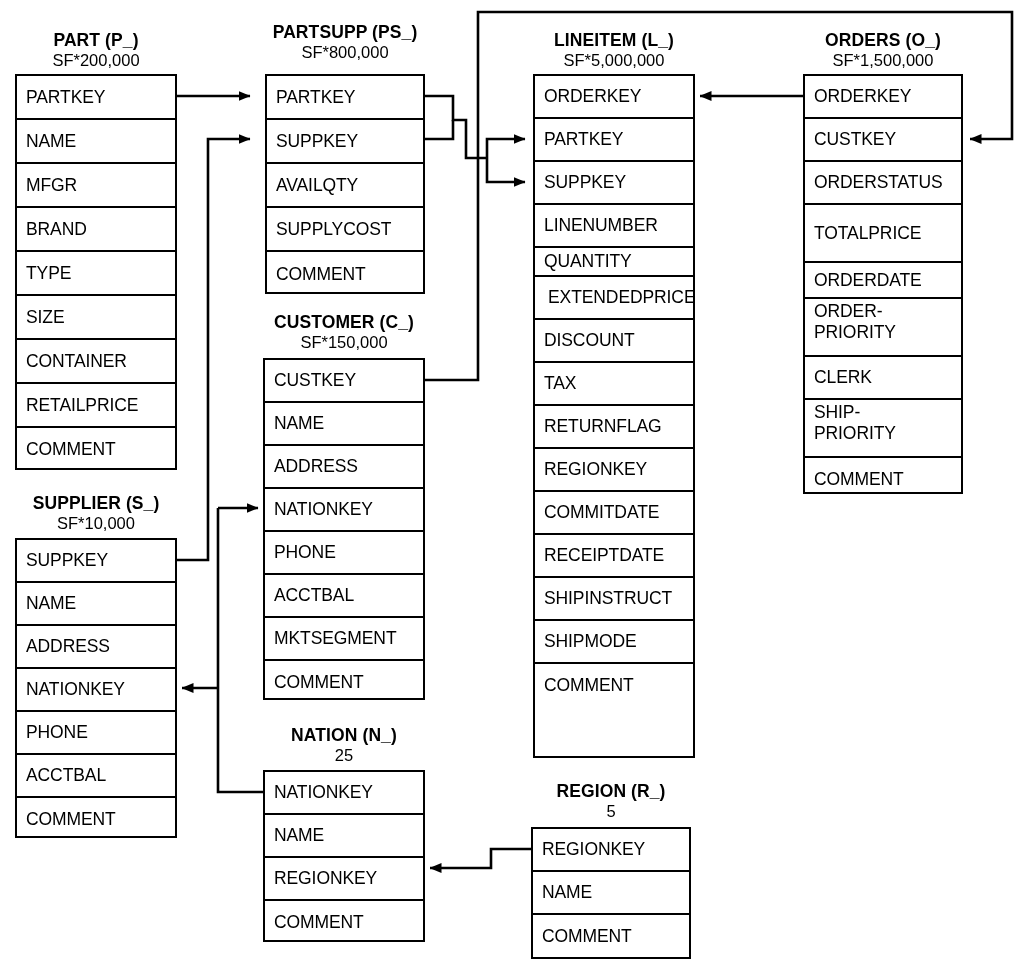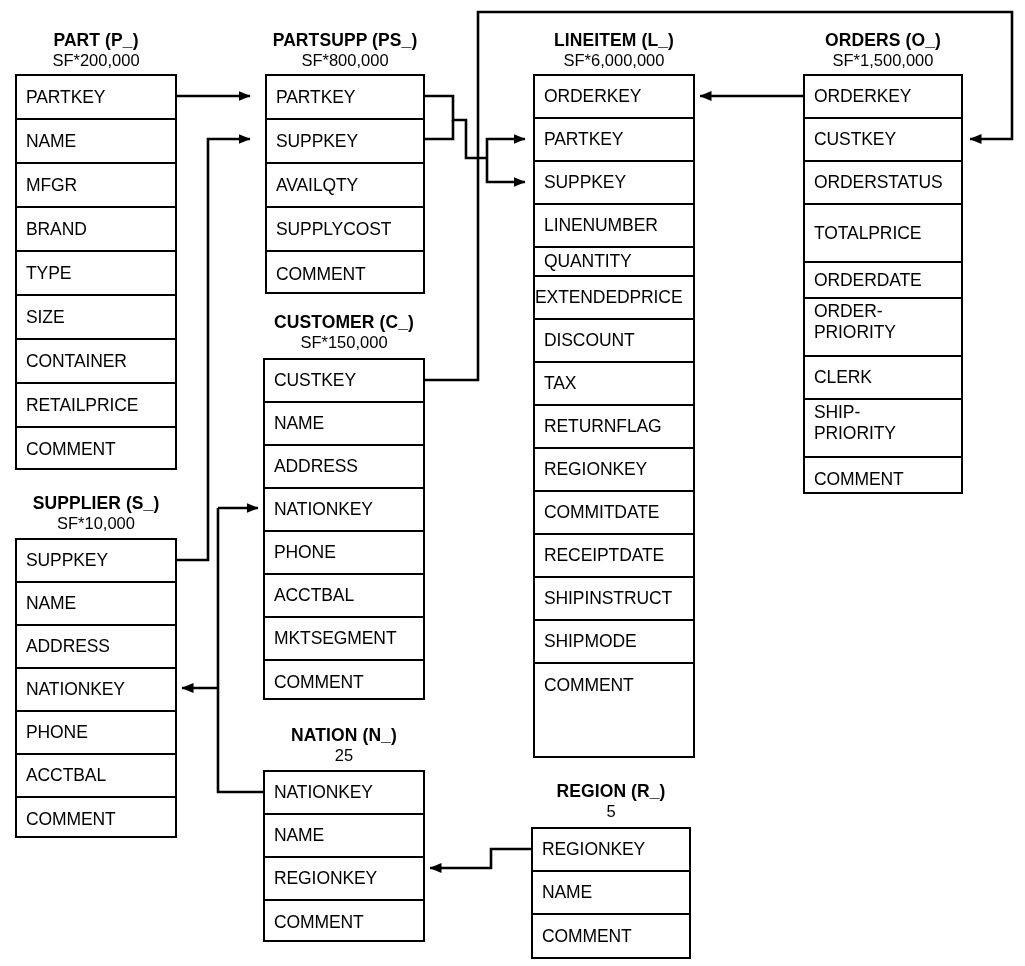--- a/index.html
+++ b/index.html
@@ -113,43 +113,43 @@
     <div class="attr" style="height:44px">NAME</div>
     <div class="attr" style="height:44px">MFGR</div>
     <div class="attr" style="height:44px">BRAND</div>
     <div class="attr" style="height:44px">TYPE</div>
     <div class="attr" style="height:44px">SIZE</div>
     <div class="attr" style="height:44px">CONTAINER</div>
     <div class="attr" style="height:44px">RETAILPRICE</div>
     <div class="attr" style="height:43px">COMMENT</div>
   </div>
 
-  <div class="entity" style="left:265px; top:30px; width:160px;">
+  <div class="entity" style="left:265px; top:22px; width:160px;">
     <div class="entity-title">PARTSUPP (PS_)</div>
     <div class="entity-card">SF*800,000</div>
   </div>
   <div class="entity-table" style="left:265px; top:74px; width:160px; height:220px;">
     <div class="attr" style="height:44px">PARTKEY</div>
     <div class="attr" style="height:44px">SUPPKEY</div>
     <div class="attr" style="height:44px">AVAILQTY</div>
     <div class="attr" style="height:44px">SUPPLYCOST</div>
     <div class="attr" style="height:44px">COMMENT</div>
   </div>
 
   <div class="entity" style="left:533px; top:30px; width:162px;">
     <div class="entity-title">LINEITEM (L_)</div>
-    <div class="entity-card">SF*6,000,000</div>
+    <div class="entity-card">SF*5,000,000</div>
   </div>
   <div class="entity-table" style="left:533px; top:74px; width:162px; height:684px;">
     <div class="attr" style="height:43px">ORDERKEY</div>
     <div class="attr" style="height:43px">PARTKEY</div>
     <div class="attr" style="height:43px">SUPPKEY</div>
     <div class="attr" style="height:43px">LINENUMBER</div>
     <div class="attr" style="height:29px">QUANTITY</div>
-    <div class="attr" style="height:43px; padding-left:0">EXTENDEDPRICE</div>
+    <div class="attr" style="height:43px; padding-left:13px">EXTENDEDPRICE</div>
     <div class="attr" style="height:43px">DISCOUNT</div>
     <div class="attr" style="height:43px">TAX</div>
     <div class="attr" style="height:43px">RETURNFLAG</div>
     <div class="attr" style="height:43px">REGIONKEY</div>
     <div class="attr" style="height:43px">COMMITDATE</div>
     <div class="attr" style="height:43px">RECEIPTDATE</div>
     <div class="attr" style="height:43px">SHIPINSTRUCT</div>
     <div class="attr" style="height:43px">SHIPMODE</div>
     <div class="attr" style="height:43px">COMMENT</div>
   </div>

